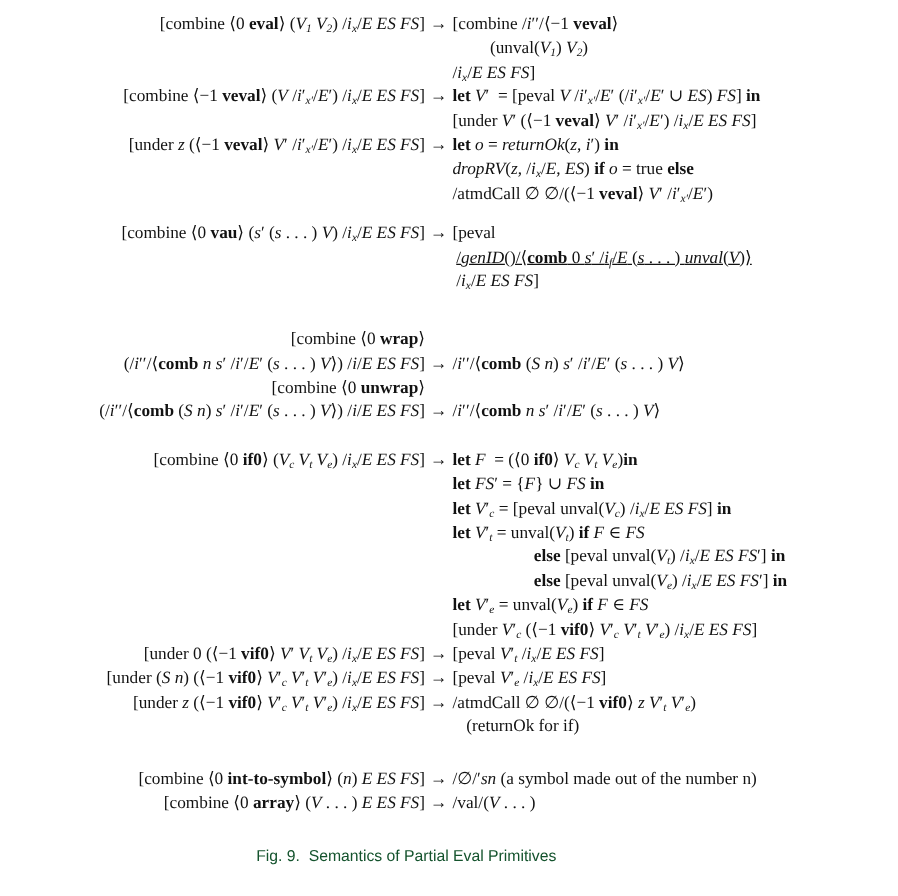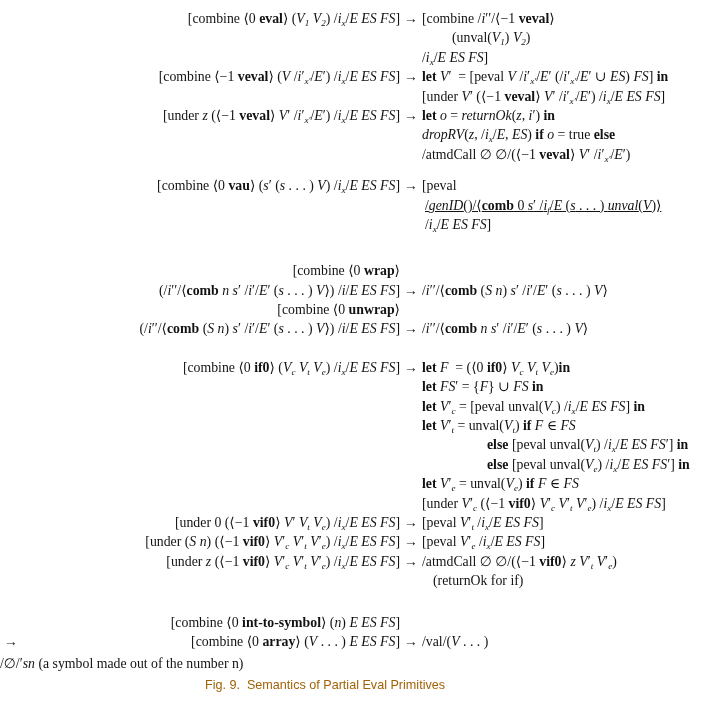--- a/index.html
+++ b/index.html
@@ -3,31 +3,31 @@
 <meta charset="utf-8">
 <style>
   html,body{margin:0;padding:0;}
   body{
     width:718px;height:717px;background:#ffffff;overflow:hidden;
     font-family:"Liberation Serif","DejaVu Serif",serif;
     font-size:13.8px;color:#121212;
   }
   #figure{padding-top:9px;}
   .row{display:flex;height:19.4px;line-height:19.4px;}
-  .lhs{width:400px;display:flex;justify-content:flex-end;}
+  .lhs{width:340px;display:flex;justify-content:flex-end;}
   .lhs span{white-space:nowrap;}
   .mid{width:22px;text-align:center;flex:0 0 22px;}
   .rhs{flex:1;white-space:nowrap;}
   b{font-weight:bold;}
   i{font-style:italic;}
   sub{font-size:0.66em;font-style:italic;line-height:0;vertical-align:-0.28em;}
   #caption-wrap{
     width:650px;margin-top:27px;text-align:center;
     font-family:"Liberation Sans","DejaVu Sans",sans-serif;
-    font-size:12.6px;color:#a16207;
+    font-size:12.6px;color:#14532d;
   }
 </style>
 </head>
 <body>
 
 <div id="figure">
   <div id="rules">
       <div class="row">
         <div class="lhs">
           <span>[combine ⟨0 <b>eval</b>⟩ (<i>V</i><sub>1</sub> <i>V</i><sub>2</sub>) /<i>i</i><sub>x</sub>/<i>E ES FS</i>]</span>
@@ -210,21 +210,21 @@
         <div class="mid">→</div>
         <div class="rhs">/atmdCall ∅ ∅/(⟨−1 <b>vif0</b>⟩ <i>z</i> <i>V</i>′<sub>t</sub> <i>V</i>′<sub>e</sub>)</div>
       </div>
       <div class="row">
         <div class="lhs">
           <span></span>
         </div>
         <div class="mid"></div>
         <div class="rhs" style="padding-left: 11px;">(returnOk for if)</div>
       </div>
-      <div class="row" style="margin-top: 22px; flex-direction: column;">
+      <div class="row" style="margin-top: 22px;">
         <div class="lhs">
           <span>[combine ⟨0 <b>int-to-symbol</b>⟩ (<i>n</i>) <i>E ES FS</i>]</span>
         </div>
         <div class="mid">→</div>
         <div class="rhs">/∅/′<i>sn</i> (a symbol made out of the number n)</div>
       </div>
       <div class="row">
         <div class="lhs">
           <span>[combine ⟨0 <b>array</b>⟩ (<i>V</i> . . . ) <i>E ES FS</i>]</span>
         </div>

